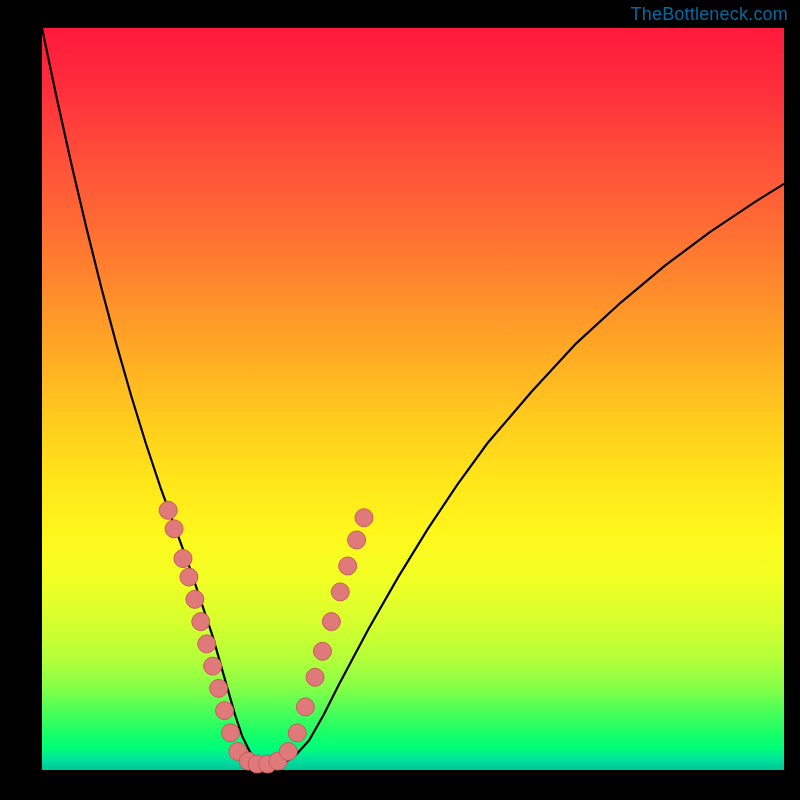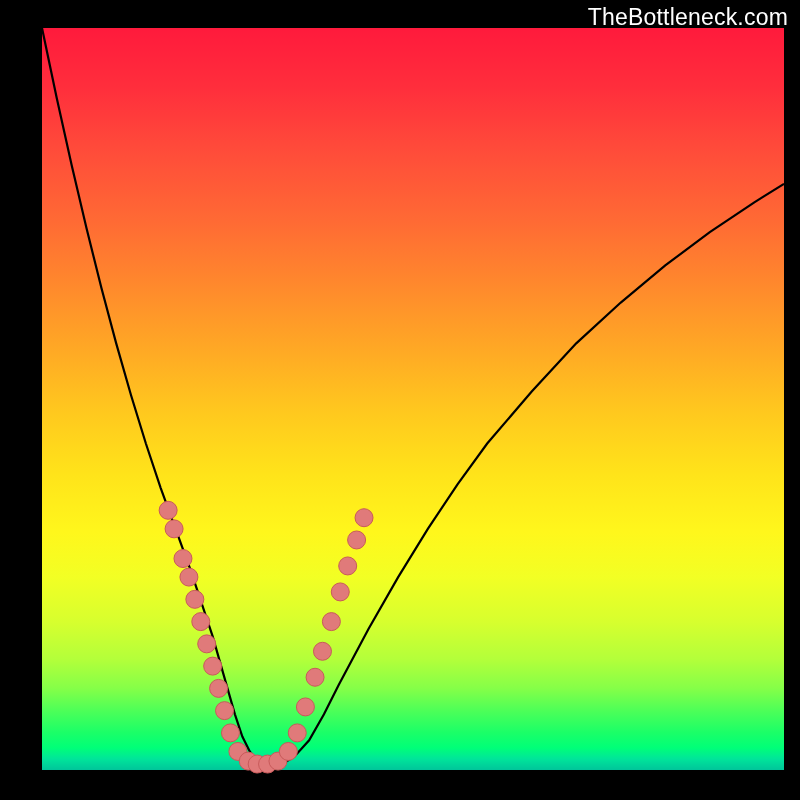--- a/index.html
+++ b/index.html
@@ -47,22 +47,22 @@
   .curve-layer {
     position: absolute;
     left: 0; top: 0;
     width: 742px; height: 742px;
     overflow: visible;
   }
   .watermark {
     position: absolute;
     top: 4px;
     right: 12px;
-    color: #ffffff;
-    font-size: 23px;
+    color: #0369a1;
+    font-size: 18px;
     font-weight: 500;
     letter-spacing: 0.2px;
     user-select: none;
   }
 </style>
 </head>
 <body>
 
 <div class="stage">
   <div class="watermark">TheBottleneck.com</div>

